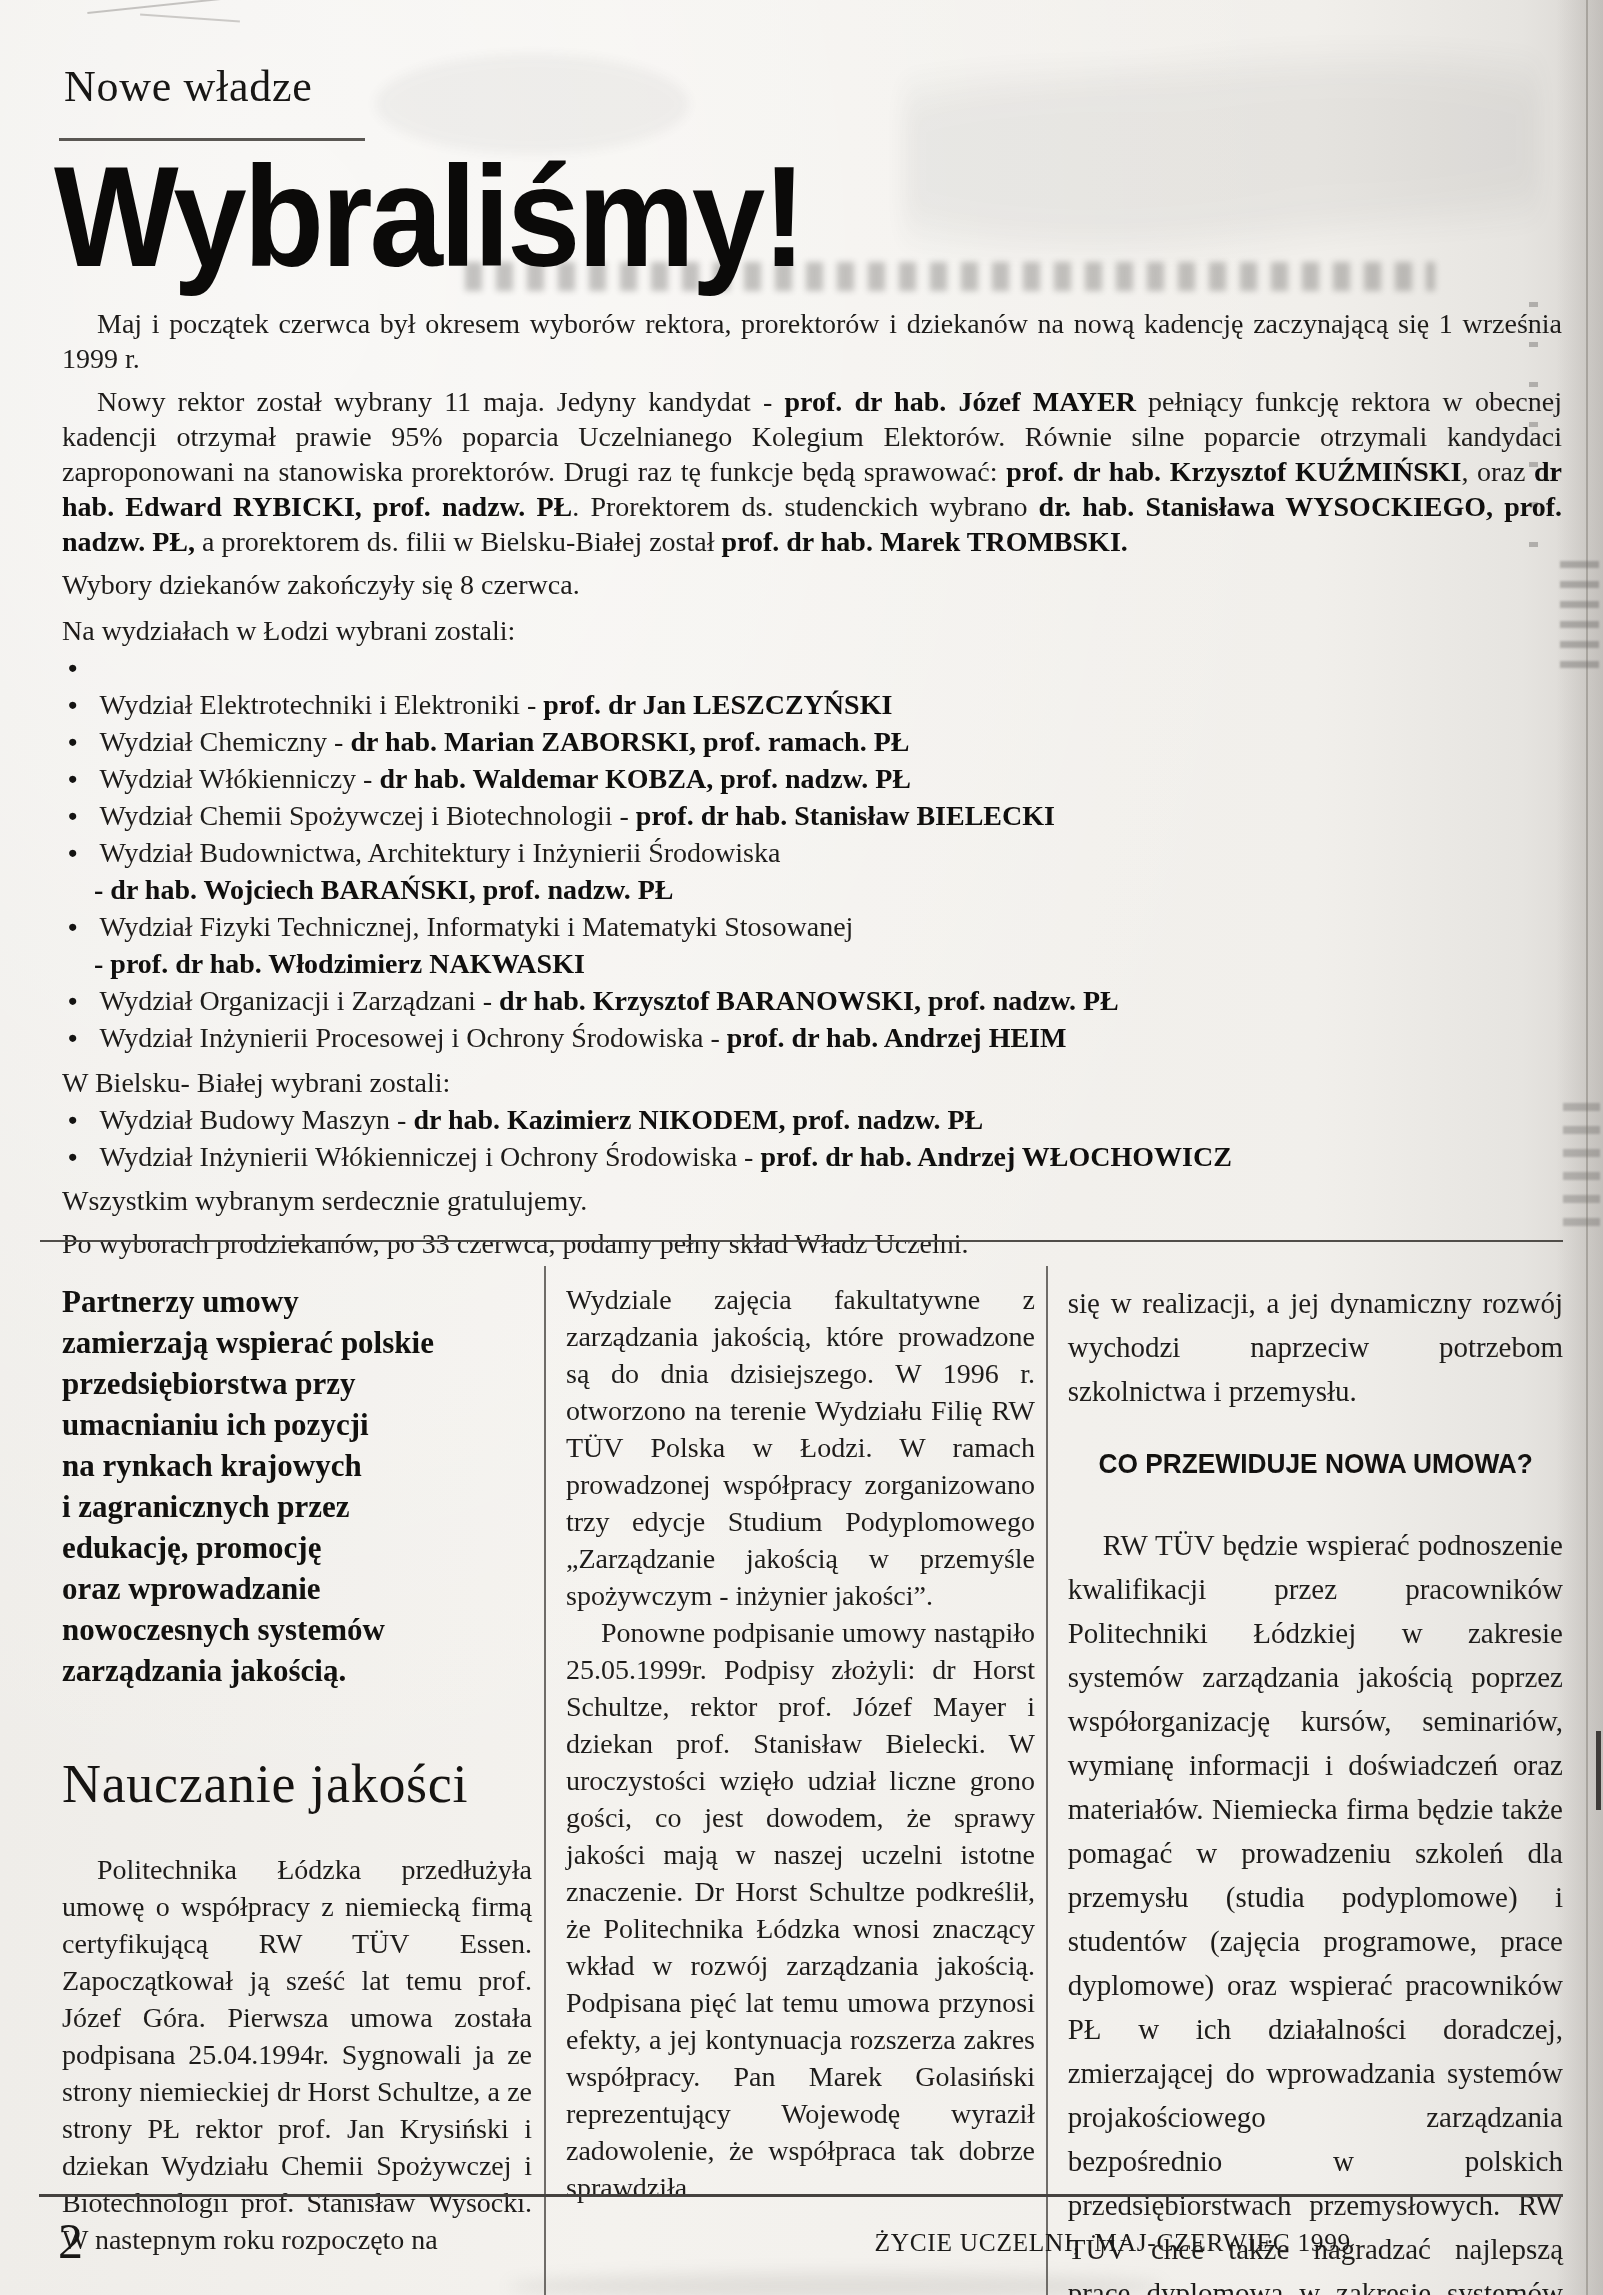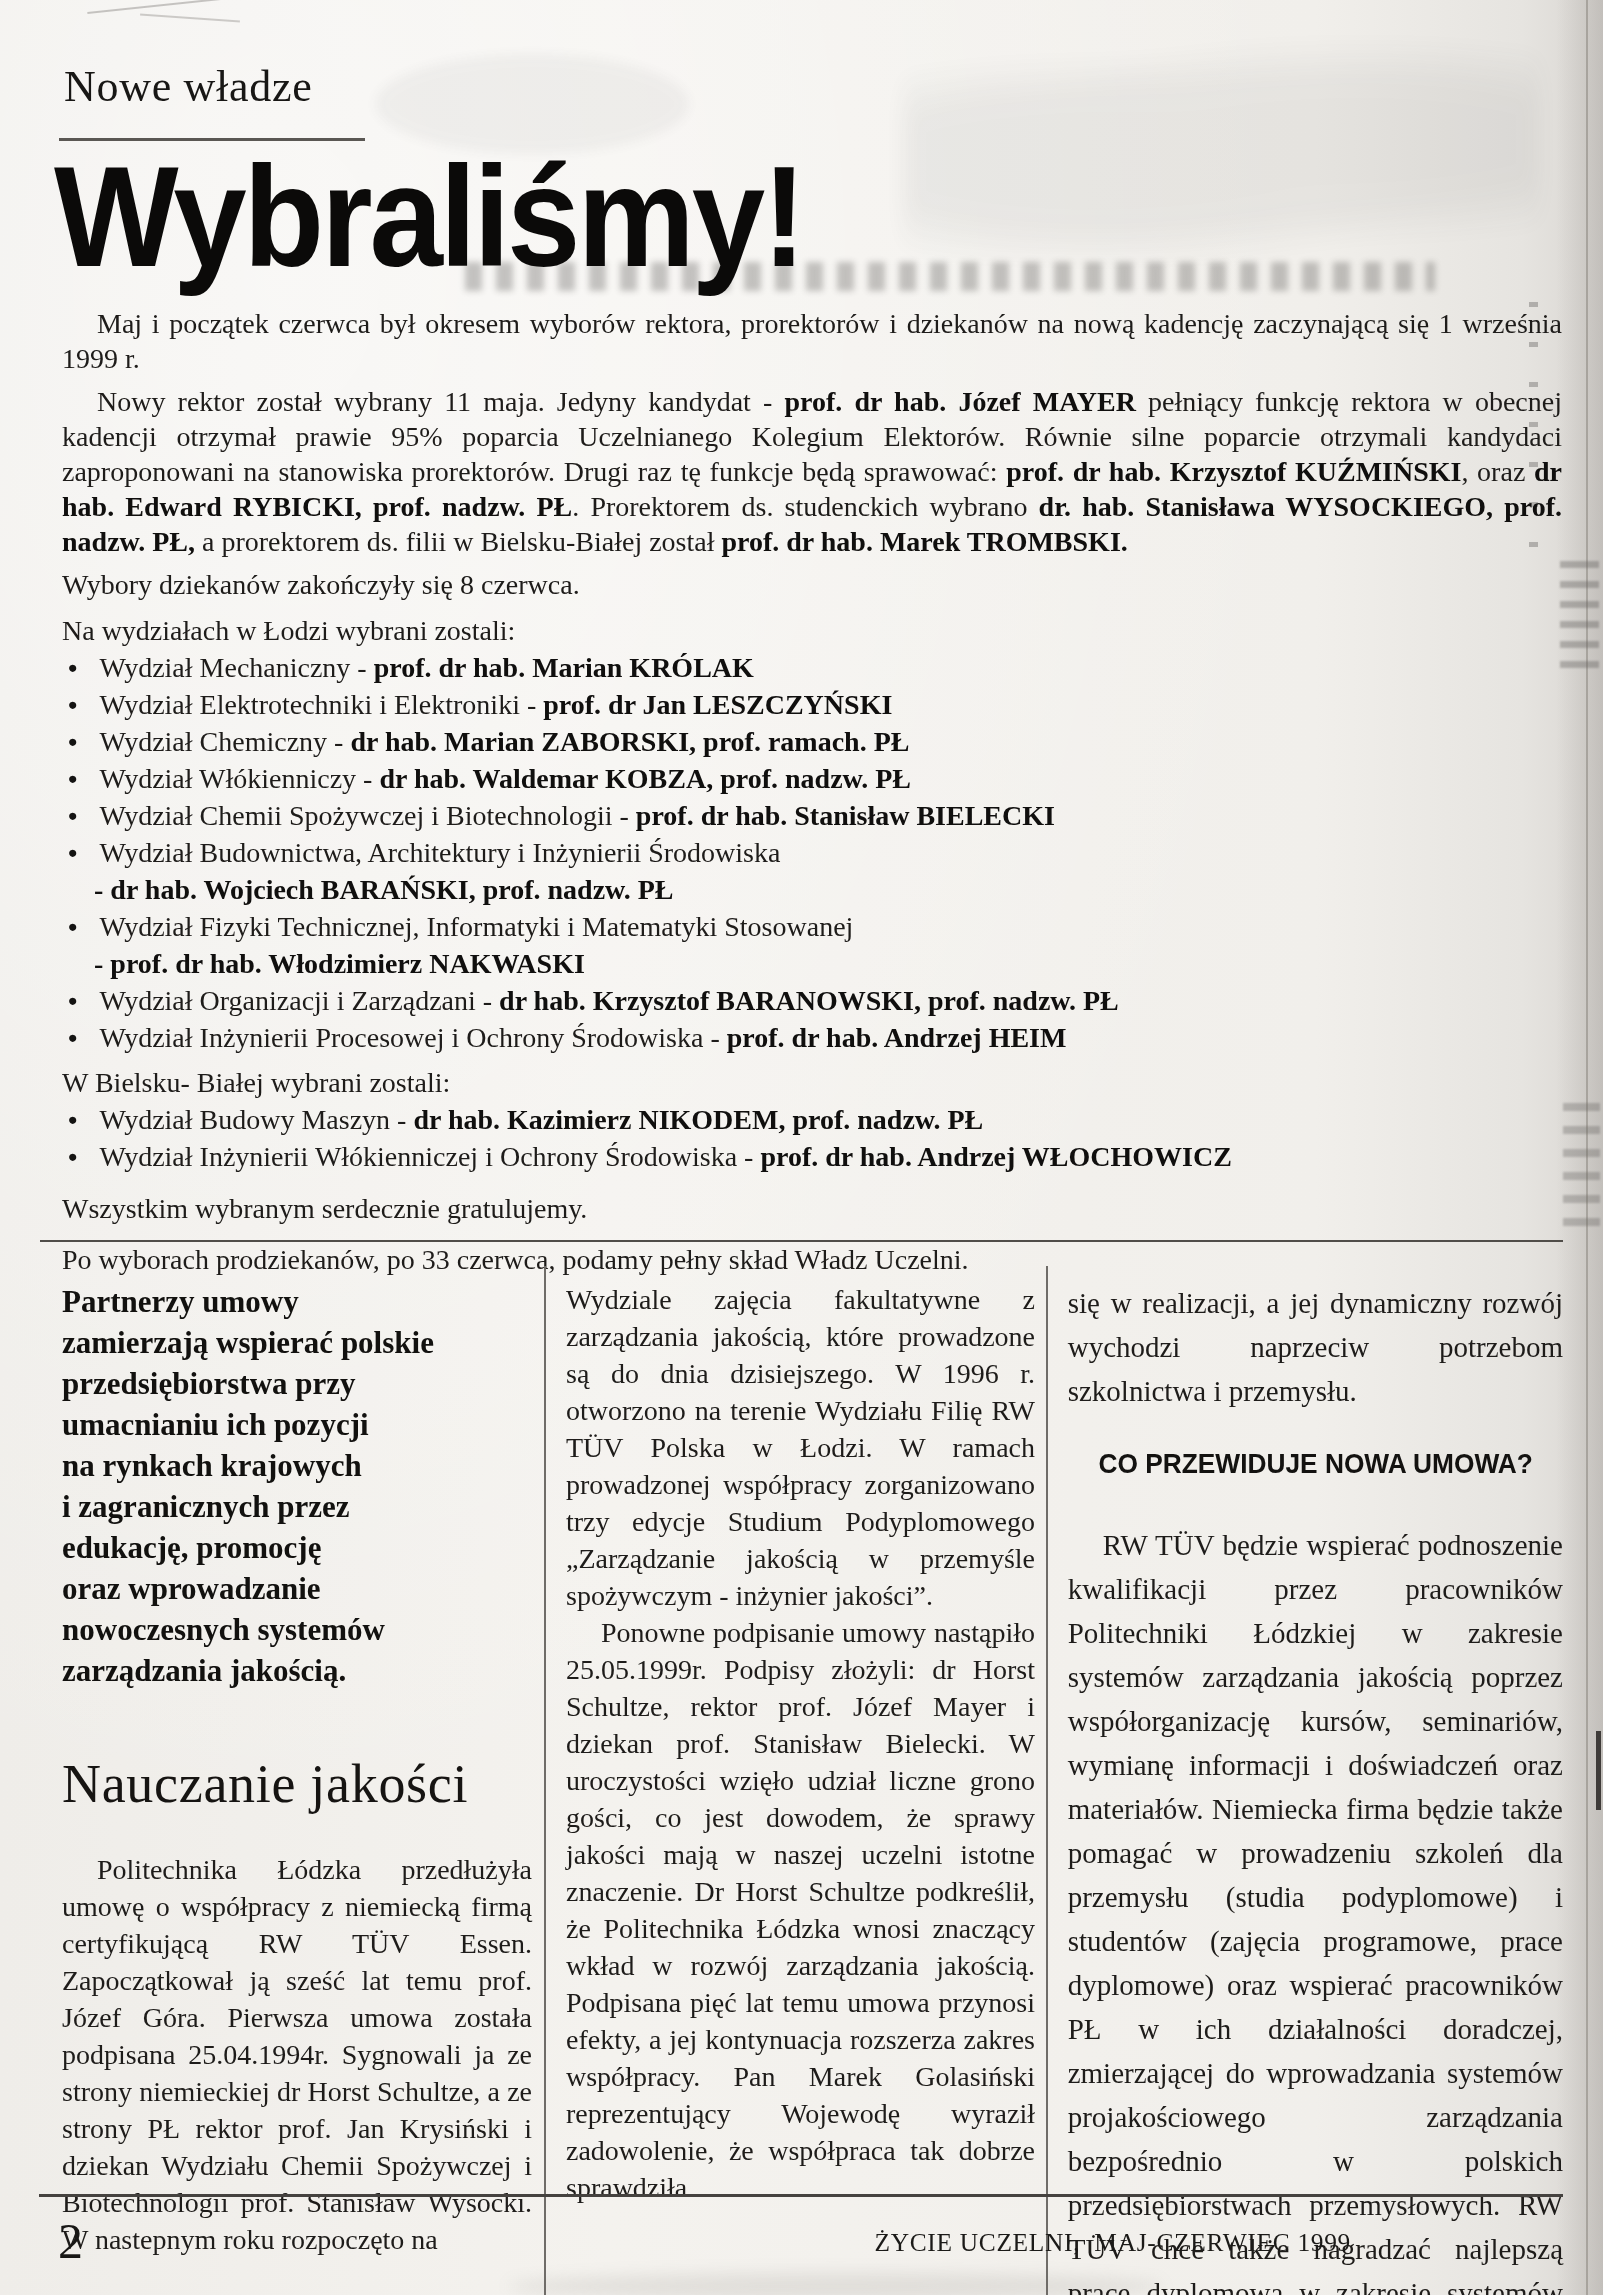--- a/index.html
+++ b/index.html
@@ -42,21 +42,21 @@
   
   .intro{position:absolute;top:306px;left:62px;width:1500px;font-size:28px;line-height:35px;text-align:justify;}
   .intro p{margin:0 0 8px 0;}
   p.para{margin:0 0 8px 0;}
   p.ind{text-indent:35px;}
   .lead-line{margin:10.7px 0 1.3px 0;text-align:left;}
   .mt{margin-top:9px;}
   .list .li{display:flex;line-height:37px;text-align:left;}
   .list .dot{flex:0 0 32px;font-size:16.7px;line-height:37px;padding-left:5.4px;color:#141312;}
   .list .cont .litext{margin-left:32px;}
-  .closing{margin-top:16px;text-align:left;}
+  .closing{margin-top:8px;text-align:left;}
   .section-rule{position:absolute;top:1240px;left:40px;width:1523px;height:2px;background:#504d49;}
   
   .columns{
     position:absolute;top:1266px;left:62px;width:1501px;height:918px;
     display:grid;grid-template-columns:470px 503px 1fr;
   }
   .col{font-size:28px;line-height:37px;text-align:justify;padding-top:14.7px;box-sizing:border-box;}
   .col2{border-left:2px solid #6f6c68;margin-left:12px;padding-left:20px;}
   .col3{border-left:2px solid #6f6c68;margin-left:10.7px;padding-left:20px;font-size:29px;line-height:44px;}
   .standfirst{font-weight:700;font-size:31px;line-height:41px;text-align:left;color:#12110f;}
@@ -98,21 +98,20 @@
   <section class="intro">
     <div>
         <p class="para ind"><span>Maj i początek czerwca był okresem wyborów rektora, prorektorów i dziekanów na nową kadencję zaczynającą się 1 września 1999 r.</span></p>
         <p class="para ind"><span>Nowy rektor został wybrany 11 maja. Jedyny kandydat - </span><span class="b">prof. dr hab. Józef MAYER</span><span> pełniący funkcję rektora w obecnej kadencji otrzymał prawie 95% poparcia Uczelnianego Kolegium Elektorów. Równie silne poparcie otrzymali kandydaci zaproponowani na stanowiska prorektorów. Drugi raz tę funkcje będą sprawować: </span><span class="b">prof. dr hab. Krzysztof KUŹMIŃSKI</span><span>, oraz </span><span class="b">dr hab. Edward RYBICKI, prof. nadzw. PŁ</span><span>. Prorektorem ds. studenckich wybrano </span><span class="b">dr. hab. Stanisława WYSOCKIEGO, prof. nadzw. PŁ,</span><span> a prorektorem ds. filii w Bielsku-Białej został </span><span class="b">prof. dr hab. Marek TROMBSKI.</span></p>
         <p class="para"><span>Wybory dziekanów zakończyły się 8 czerwca.</span></p>
       </div>
     <div class="lead-line">Na wydziałach w Łodzi wybrani zostali:</div>
     <div class="list">
         <div class="li">
           <span class="dot">●</span>
-          <span class="litext"><span>Wydział Mechaniczny - </span><span class="b">prof. dr hab. Marian KRÓLAK</span></span>
         </div>
         <div class="li">
           <span class="dot">●</span>
           <span class="litext"><span>Wydział Elektrotechniki i Elektroniki - </span><span class="b">prof. dr Jan LESZCZYŃSKI</span></span>
         </div>
         <div class="li">
           <span class="dot">●</span>
           <span class="litext"><span>Wydział Chemiczny - </span><span class="b">dr hab. Marian ZABORSKI, prof. ramach. PŁ</span></span>
         </div>
         <div class="li">

